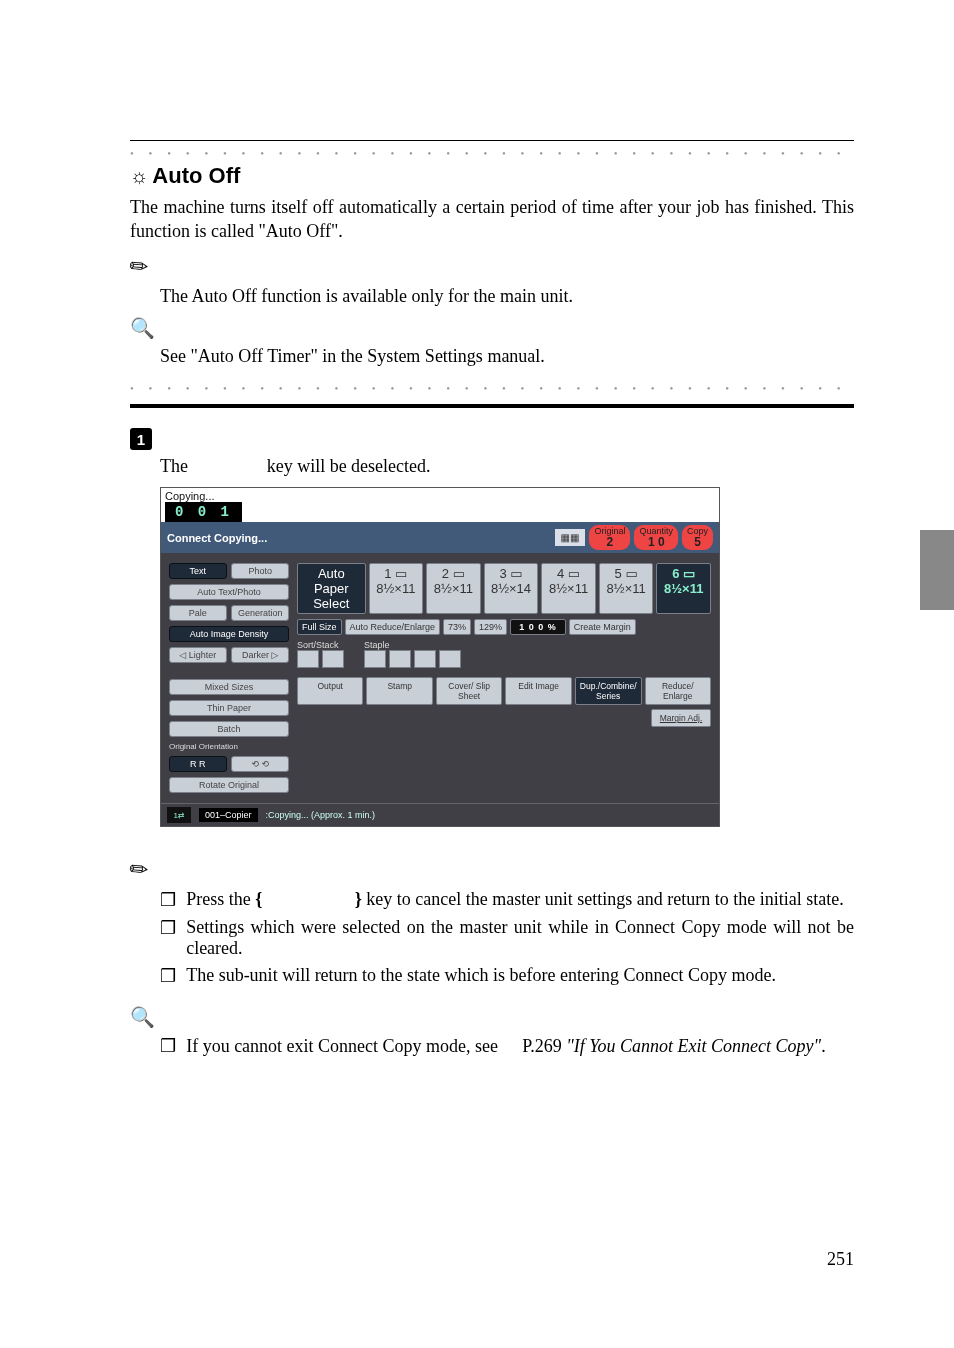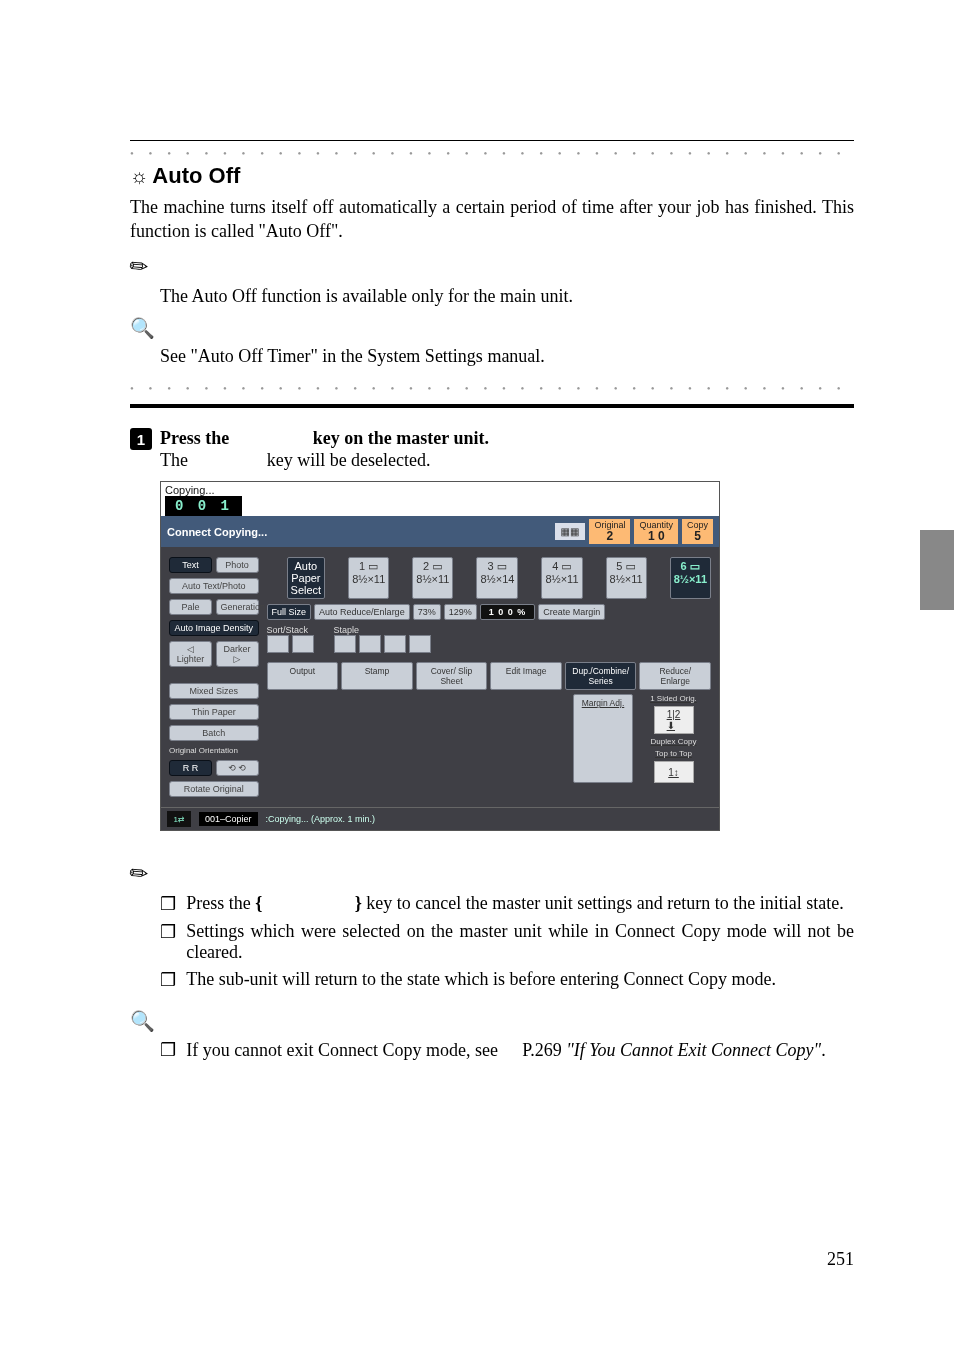--- a/index.html
+++ b/index.html
@@ -19,41 +19,41 @@
   .h2 { font-family: Arial, Helvetica, sans-serif; font-weight: bold; font-size: 22px; }
   .body-text { font-family: 'Palatino Linotype', Palatino, Georgia, serif; font-size: 18px; line-height: 1.35; text-align: justify; margin-top: 6px; }
   .pencil { font-size: 22px; margin-top: 10px; display: inline-block; transform: rotate(-40deg); }
   .indent { margin-left: 30px; margin-top: 4px; }
   .mag { font-size: 20px; margin-top: 8px; display: inline-block; }
   .dot-row-end { letter-spacing: 6px; color: #999; font-size: 11px; margin: 14px 0 10px 0; white-space: nowrap; overflow: hidden; }
   .thick-rule { border-top: 4px solid #000; margin-top: 6px; }
   .step-row { display: flex; align-items: flex-start; margin-top: 20px; }
   .step-num-box { width: 22px; height: 22px; background: #000; color: #fff; font-family: Arial, sans-serif; font-weight: bold; font-size: 15px; border-radius: 3px; display: flex; align-items: center; justify-content: center; margin-right: 8px; flex-shrink: 0; }
   .step-text { font-family: 'Palatino Linotype', Palatino, Georgia, serif; font-size: 18px; font-weight: bold; }
-  .step-sub { font-family: 'Palatino Linotype', Palatino, Georgia, serif; font-size: 18px; margin-left: 30px; margin-top: 0; }
+  .step-sub { font-family: 'Palatino Linotype', Palatino, Georgia, serif; font-size: 18px; margin-left: 30px; margin-top: 6px; }
   .key-chip-inline { display: inline-block; border: 1px solid #888; border-radius: 2px; padding: 0 6px; font-family: Arial, sans-serif; font-size: 13px; visibility: hidden; }
   .screenshot-wrap { margin: 10px 0 0 30px; width: 560px; border: 1px solid #555; background: #eaeaea; font-family: Tahoma, Arial, sans-serif; font-size: 10px; color: #333; }
   .ss-top { background: #fff; display: flex; align-items: center; padding: 2px 4px 0 4px; gap: 6px; }
   .ss-copying { font-size: 11px; color: #111; }
   .ss-counter { background: #000; color: #8ec; padding: 2px 10px; font-family: 'Courier New', monospace; font-weight: bold; letter-spacing: 3px; font-size: 14px; }
   .ss-header { background: #425a7a; color: #fff; display: flex; align-items: center; justify-content: space-between; padding: 3px 6px; font-size: 11px; }
   .ss-header-left { font-weight: bold; }
   .ss-header-right { display: flex; align-items: center; gap: 4px; }
-  .ss-badge { background: #fdba74; color: #222; padding: 2px 5px; font-size: 9px; text-align: center; line-height: 1; }
+  .ss-badge { background: #ef4444; color: #222; padding: 2px 5px; font-size: 9px; text-align: center; line-height: 1; border-radius: 9px; }
   .ss-badge .v { font-weight: bold; font-size: 12px; display: block; }
   .ss-icon-area { background: #dadfea; color: #333; padding: 3px 6px; font-size: 10px; }
   .ss-dark { background: #3f3f45; padding: 10px 8px; display: flex; gap: 8px; }
   .ss-left { width: 120px; display: flex; flex-direction: column; gap: 5px; }
   .ss-btn { background: #c9cfd7; border: 1px solid #7a7f8a; border-radius: 3px; padding: 2px 4px; font-size: 9px; text-align: center; color: #444; }
   .ss-btn.half { width: 48%; display: inline-block; }
   .ss-btn-row { display: flex; justify-content: space-between; }
   .ss-btn.sel { background: #1f2a38; color: #fff; border-color: #0a1018; }
   .ss-right { flex: 1; display: flex; flex-direction: column; gap: 5px; }
   .ss-paper-row { display: flex; gap: 3px; }
-  .ss-paper { background: #c9cfd7; border: 1px solid #7a7f8a; border-radius: 2px; padding: 2px 3px; font-size: 11px; flex: 1; text-align: center; color: #333; margin-left: 20px; }
+  .ss-paper { background: #c9cfd7; border: 1px solid #7a7f8a; border-radius: 2px; padding: 2px 3px; font-size: 13px; flex: 1; text-align: center; color: #333; }
   .ss-paper.bold { background: #1f2a38; color: #8ec; font-weight: bold; }
   .ss-ratio-row { display: flex; gap: 3px; align-items: center; }
   .ss-ratio { background: #c9cfd7; border: 1px solid #7a7f8a; border-radius: 2px; padding: 2px 4px; font-size: 9px; text-align: center; color: #333; flex: 0 0 auto; }
   .ss-ratio.dark { background: #111; color: #fff; font-weight: bold; letter-spacing: 1px; padding: 2px 8px; }
   .ss-sortlabel { color: #ddd; font-size: 9px; }
   .ss-mini-row { display: flex; gap: 3px; }
   .ss-mini { background: #c9cfd7; border: 1px solid #7a7f8a; width: 22px; height: 18px; }
   .ss-func-row { display: flex; gap: 3px; margin-top: 4px; }
   .ss-func { background: #c9cfd7; border: 1px solid #7a7f8a; border-radius: 2px; padding: 3px 4px; font-size: 8.5px; text-align: center; flex: 1; color: #333; }
   .ss-func.sel { background: #1f2a38; color: #fff; }
@@ -100,23 +100,20 @@
     <span class="mag">🔍</span>
     
     <p class="body-text indent">See "Auto Off Timer" in the System Settings manual.</p>
   </div>
 
   <div class="dot-row-end">• • • • • • • • • • • • • • • • • • • • • • • • • • • • • • • • • • • • • • • • • • • • • • • • • • • • • • • • • •</div>
   <div class="thick-rule"></div>
 
   <div class="step-row">
     <div class="step-num-box">1</div>
-    <div class="step-text">
-      <span>Press the </span><span class="key-chip-inline">[Connect]</span><span> key on the master unit.</span>
-    </div>
   </div>
   <p class="step-sub">
     <span>The </span><span class="key-chip-inline">[Connect]</span><span> key will be deselected.</span>
   </p>
 
   <div class="screenshot-wrap">
     <div class="ss-top">
       <div>
         <div class="ss-copying">Copying...</div>
         <div class="ss-counter">0 0 1</div>
@@ -211,27 +208,20 @@
 Image</div>
               <div class="ss-func sel">Dup./Combine/
 Series</div>
               <div class="ss-func">Reduce/
 Enlarge</div>
             </div>
             <div style="display:flex;justify-content:flex-end;gap:3px;margin-top:4px;text-decoration:underline;">
               <div class="ss-side" style="width:60px">
                 <div class="ss-func" style="width:100%">Margin Adj.</div>
               </div>
-              <div class="ss-side">
-                <div class="ss-small-label">1 Sided Orig.</div>
-                <div class="ss-iconbox">1|2<br>⬇</div>
-                <div class="ss-small-label">Duplex Copy</div>
-                <div class="ss-small-label">Top to Top</div>
-                <div class="ss-iconbox" style="height:22px">1↕</div>
-              </div>
             </div>
           </div>
         </div>
       </div>
     </div>
     <div class="ss-footer">
       <div class="ss-foot-left">
         <div class="ss-tile">1⇄</div>
       </div>
       <div class="ss-foot-sel">001–Copier</div>

